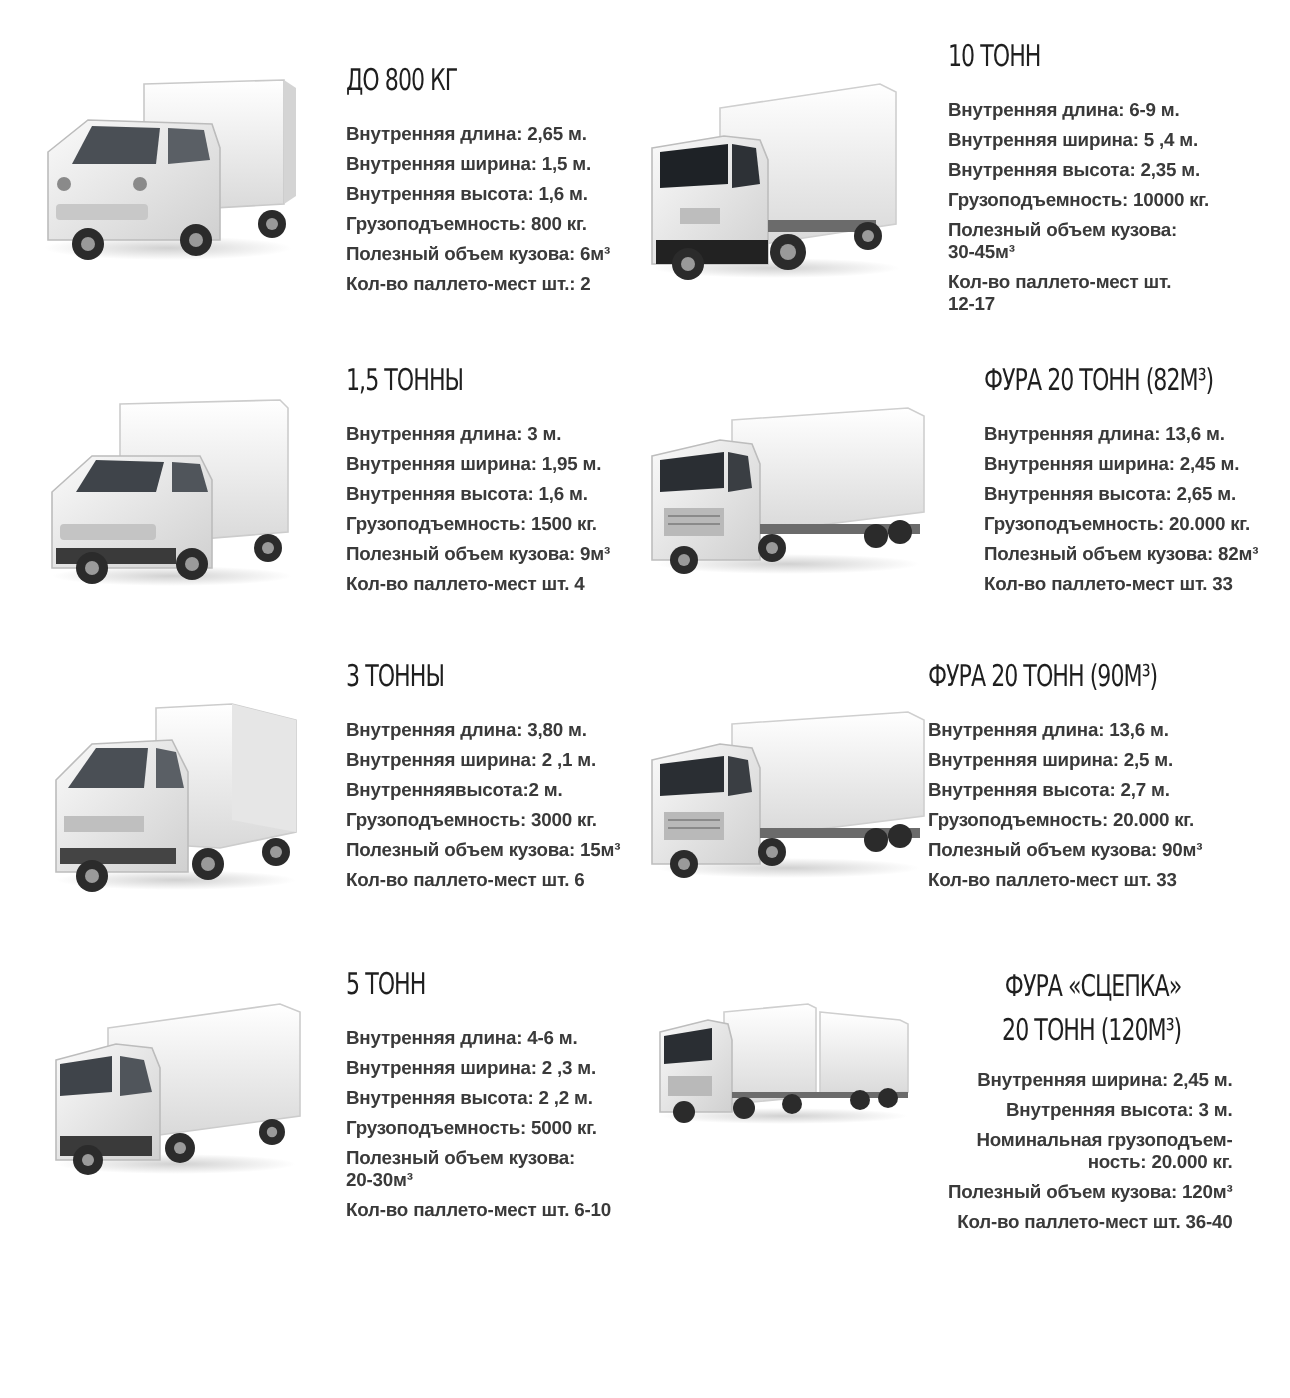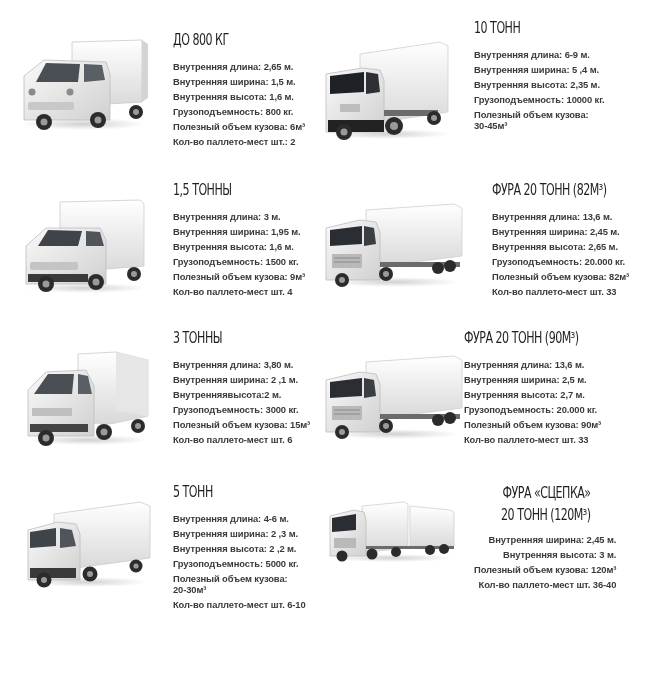--- a/index.html
+++ b/index.html
@@ -105,20 +105,22 @@
     </svg>
   </div>
   <div class="info" style="left:474px;top:18px;">
     <div class="title">10 ТОНН</div>
     <div class="spec">Внутренняя длина: 6-9 м.</div>
     <div class="spec">Внутренняя ширина: 5 ,4 м.</div>
     <div class="spec">Внутренняя высота: 2,35 м.</div>
     <div class="spec">Грузоподъемность: 10000 кг.</div>
     <div class="spec wrap" style="white-space:pre-line">Полезный объем кузова:
 30-45м³</div>
+    <div class="spec wrap" style="white-space:pre-line">Кол-во паллето-мест шт.
+12-17</div>
   </div>
 </div>
 
 <div class="card">
   <div class="pic" style="left:20px;top:196px;">
     <svg width="130" height="100" viewBox="0 0 130 100">
       <ellipse cx="66" cy="92" rx="60" ry="5" fill="url(#shadowg)"></ellipse>
       <polygon points="40,6 120,4 124,8 124,70 50,76 40,72" fill="url(#boxg)" stroke="#cccccc" stroke-width="0.8"></polygon>
       <path d="M6,50 L26,32 L80,32 L86,44 L86,88 L6,88 Z" fill="url(#cabg)" stroke="#bcbcbc" stroke-width="0.8"></path>
       <polygon points="28,34 62,35 58,50 18,50" fill="#3f444a"></polygon>
@@ -280,16 +282,18 @@
       <circle cx="70" cy="54" r="5" fill="#2b2b2b"></circle>
       <circle cx="104" cy="52" r="5" fill="#2b2b2b"></circle>
       <circle cx="118" cy="51" r="5" fill="#2b2b2b"></circle>
     </svg>
   </div>
   <div class="info" style="left:474px;top:482px;text-align:right;">
     <div class="title two" style="white-space:pre-line;line-height:22px">ФУРА «СЦЕПКА»
 20 ТОНН (120М³)</div>
     <div class="spec">Внутренняя ширина: 2,45 м.</div>
     <div class="spec">Внутренняя высота: 3 м.</div>
+    <div class="spec wrap" style="white-space:pre-line">Номинальная грузоподъем-
+ность: 20.000 кг.</div>
     <div class="spec">Полезный объем кузова: 120м³</div>
     <div class="spec">Кол-во паллето-мест шт. 36-40</div>
   </div>
 </div>
 
 </body></html>

